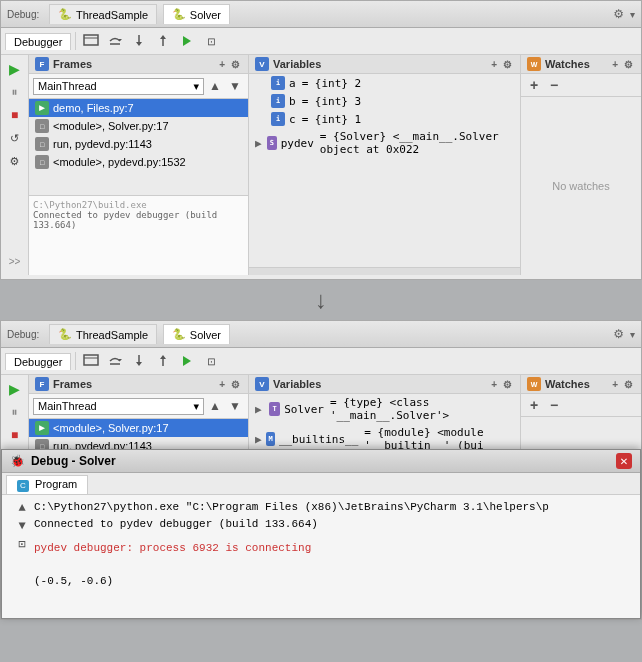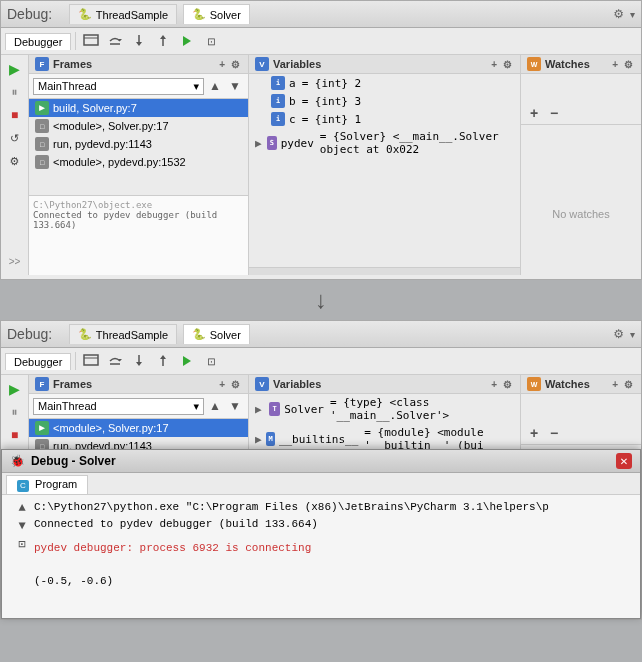--- a/index.html
+++ b/index.html
@@ -14,21 +14,21 @@
     .left-strip { width: 28px; background: #EBEBEB; border-right: 1px solid #CCC; display: flex; flex-direction: column; align-items: center; padding: 4px 0; gap: 3px; }
     .strip-btn { width: 20px; height: 20px; display: flex; align-items: center; justify-content: center; cursor: pointer; color: #555; font-size: 13px; }
     .panel { border-right: 1px solid #CCC; display: flex; flex-direction: column; overflow: hidden; }
     .panel-header { background: #E0E0E0; border-bottom: 1px solid #CCC; padding: 2px 6px; display: flex; align-items: center; justify-content: space-between; font-size: 11px; font-weight: bold; color: #333; }
     .panel-title { display: flex; align-items: center; gap: 4px; }
     .panel-controls { display: flex; gap: 2px; }
     .panel-ctrl-btn { font-size: 10px; color: #666; cursor: pointer; padding: 1px 2px; }
 
     .frames-panel { width: 220px; }
     .variables-panel { flex: 1; }
-    .watches-panel { width: 120px; border-right: none; gap: 28px; }
+    .watches-panel { width: 120px; border-right: none; }
 
     .thread-selector { display: flex; align-items: center; gap: 2px; padding: 3px 4px; border-bottom: 1px solid #CCC; background: #F5F5F5; }
     .thread-dropdown { flex: 1; background: #fff; border: 1px solid #AAA; padding: 1px 4px; font-size: 11px; display: flex; align-items: center; justify-content: space-between; }
     .nav-btn { width: 18px; height: 18px; display: flex; align-items: center; justify-content: center; cursor: pointer; color: #555; }
 
     .frame-list { overflow-y: auto; flex: 1; }
     .frame-item { display: flex; align-items: center; gap: 4px; padding: 2px 6px; cursor: pointer; font-size: 11px; }
     .frame-item.selected { background: #3875D7; color: #fff; }
 
     .var-list { overflow-y: auto; flex: 1; }
@@ -58,21 +58,21 @@
     .console-line.black { color: #000; }
 
     .arrow-area { display: flex; align-items: center; justify-content: center; height: 40px; background: #AFB1B3; }
     .arrow-down { font-size: 24px; color: #555; }
 
     
     .top-window { height: 280px; background: #EBEBEB; border: 1px solid #AAA; margin-bottom: 0; }
     
     .bottom-window { height: 300px; background: #EBEBEB; border: 1px solid #AAA; position: relative; }
     
-    .debug-label { font-size: 14px; color: #555; margin-right: 11px; }
+    .debug-label { font-size: 10px; color: #555; margin-right: 4px; }
     
     .scrollbar-h { height: 8px; background: #DDD; border-top: 1px solid #CCC; }
 
     .gear-icon { font-size: 12px; color: #666; cursor: pointer; }
     
     
     .ibox { width: 14px; height: 14px; display: inline-flex; align-items: center; justify-content: center; font-size: 8px; font-weight: bold; border-radius: 2px; }
     .ibox-blue { background: #4477CC; color: #fff; }
     .ibox-green { background: #44AA66; color: #fff; }
     .ibox-orange { background: #DD8833; color: #fff; }
@@ -165,38 +165,38 @@
           <span>MainThread</span>
           <span>▾</span>
         </div>
         <div class="nav-btn">▲</div>
         <div class="nav-btn">▼</div>
       </div>
 
       <div class="frame-list">
         <div class="frame-item selected">
           <span class="ibox ibox-green" style="font-size:7px;">▶</span>
-          <span>build, Solver.py:7</span>
+          <span>demo, Files.py:7</span>
         </div>
         <div class="frame-item">
           <span class="ibox ibox-gray" style="font-size:7px;">□</span>
           <span>&lt;module&gt;, Solver.py:17</span>
         </div>
         <div class="frame-item">
           <span class="ibox ibox-gray" style="font-size:7px;">□</span>
           <span>run, pydevd.py:1143</span>
         </div>
         <div class="frame-item">
           <span class="ibox ibox-gray" style="font-size:7px;">□</span>
           <span>&lt;module&gt;, pydevd.py:1532</span>
         </div>
       </div>
 
       <div style="border-top:1px solid #CCC; height:80px; overflow:hidden; background:#FAFAFA; font-family:monospace; font-size:10px; padding:4px;">
-        <div style="color:#999; font-size:9px;">C:\Python27\object.exe</div>
+        <div style="color:#999; font-size:9px;">C:\Python27\build.exe</div>
         <div style="color:#666; font-size:9px;">Connected to pydev debugger (build 133.664)</div>
       </div>
     </div>
 
     <div class="panel variables-panel">
       <div class="panel-header">
         <div class="panel-title">
           <span class="ibox ibox-blue">V</span>
           <span>Variables</span>
         </div>

